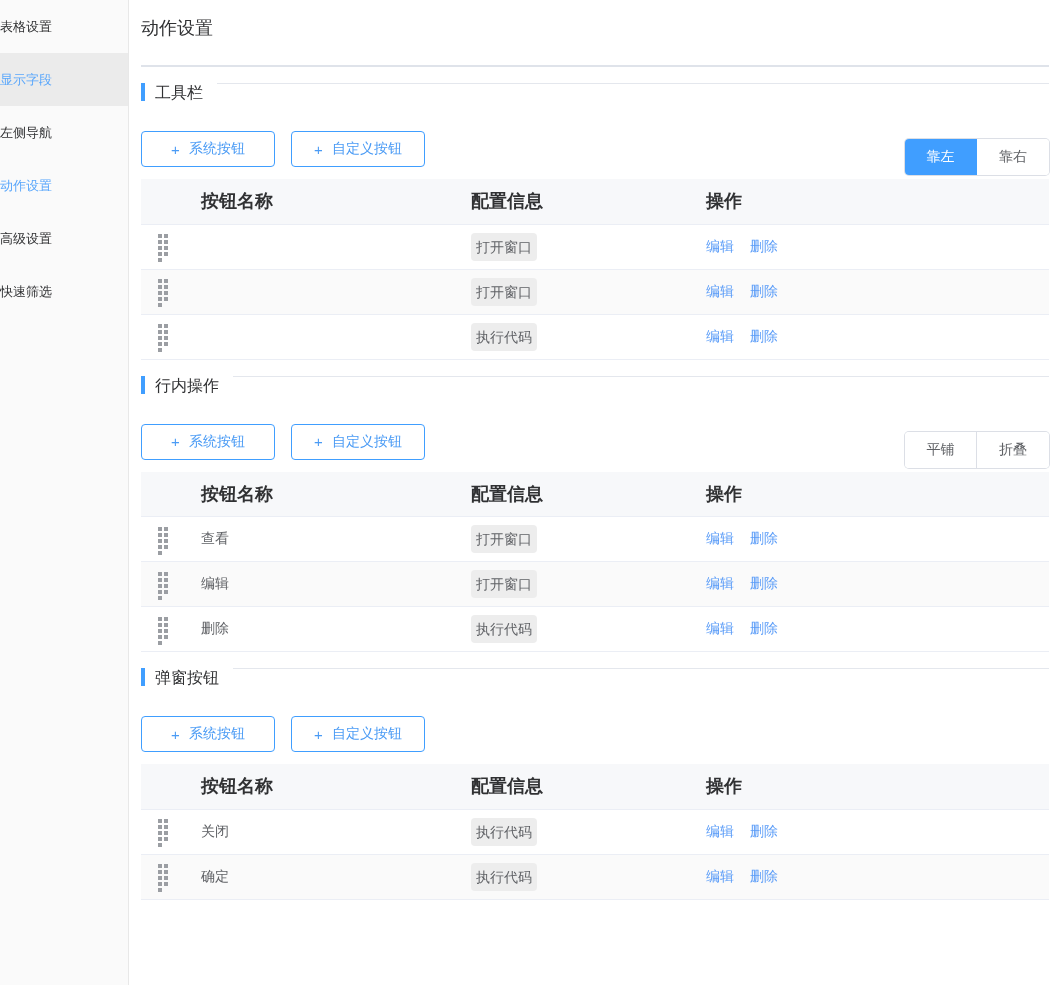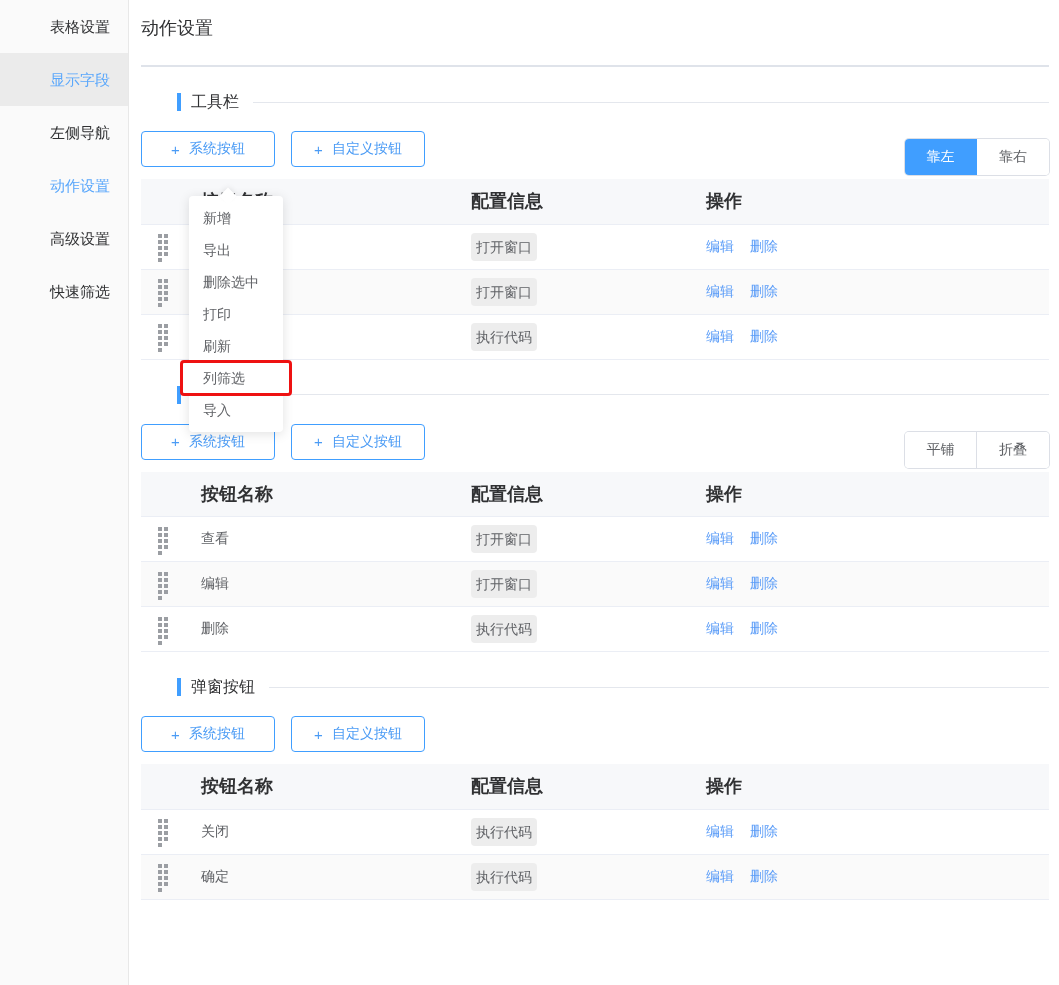--- a/index.html
+++ b/index.html
@@ -24,23 +24,22 @@
     width: 129px;
     height: 985px;
     background: #fafafa;
     border-right: 1px solid #e8e8e8;
     flex: 0 0 129px;
     padding-top: 0px;
   }
   .side-item {
     height: 53px;
     line-height: 53px;
-    text-align: right;
     padding-right: 18px;
-    font-size: 15px;
+    font-size: 13px;
     color: #303133;
     cursor: pointer;
     white-space: nowrap;
   }
   .side-item.link { color: #5aa7fb; }
   .side-item.hover-bg { background: #ebebeb; }
 
   
   .main {
     flex: 1 1 auto;
@@ -58,24 +57,22 @@
   .top-divider {
     height: 2px;
     background: #dfe3ea;
     margin: 23px 10px 0 12px;
   }
 
   
   .section { padding: 0 10px 0 12px; }
   .section-head {
     display: flex;
-    align-items: center;
     height: 38px;
     margin-top: 16px;
-    margin-left: 36px;
   }
   .section-bar {
     width: 4px;
     height: 18px;
     background: #409eff;
     margin-right: 10px;
     flex: 0 0 4px;
   }
   .section-title {
     font-size: 16px;
@@ -421,24 +418,14 @@
                 <td>确定</td>
                 <td><span class="tag">执行代码</span></td>
                 <td><span class="op-link">编辑</span><span class="op-link">删除</span></td>
               </tr>
             </tbody>
           </table>
         </div>
       </div>
   </div>
 
-  <div class="dropdown" id="dropdown">
-    <div class="caret"></div>
-  <div class="menu-item">新增</div>
-      <div class="menu-item">导出</div>
-      <div class="menu-item">删除选中</div>
-      <div class="menu-item">打印</div>
-      <div class="menu-item">刷新</div>
-      <div class="menu-item highlighted">列筛选</div>
-      <div class="menu-item">导入</div>
-    </div>
 
 </div>
 
 </body></html>

